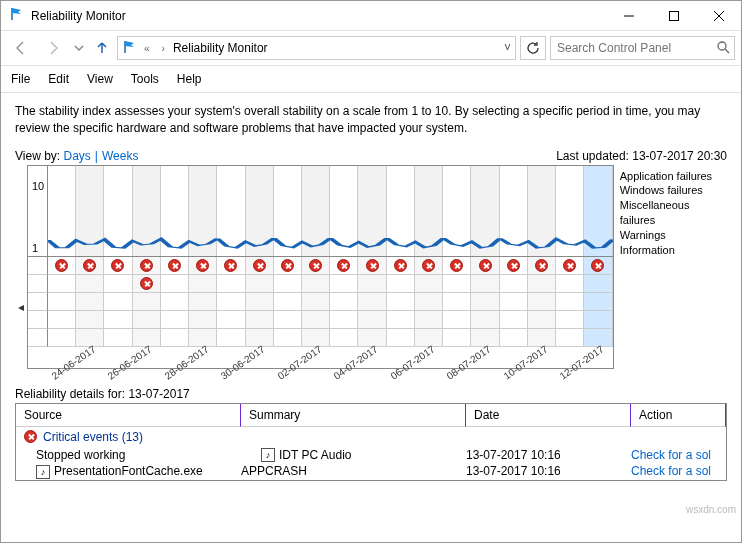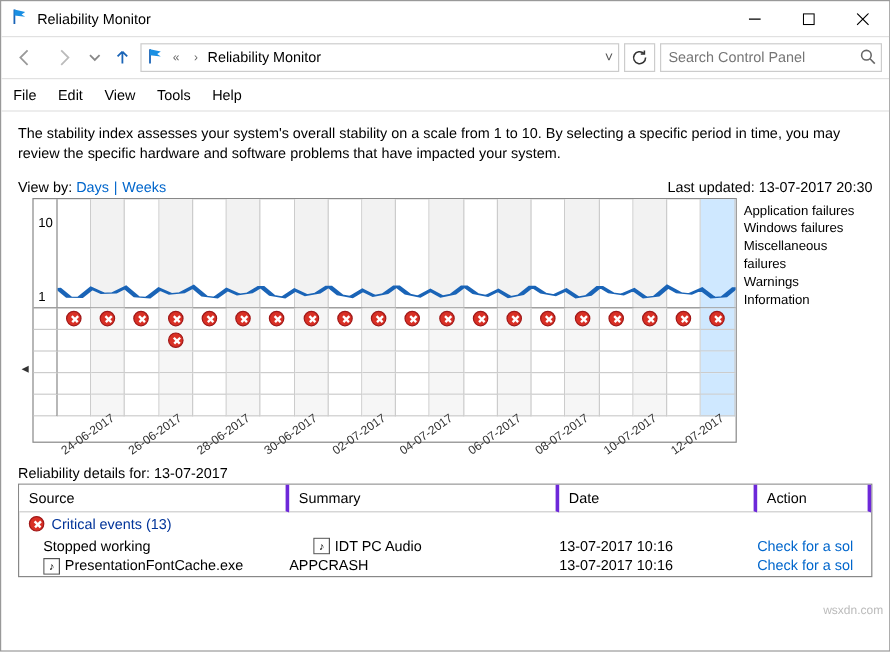--- a/index.html
+++ b/index.html
@@ -178,21 +178,21 @@
   .details-title { margin: 18px 0 2px 0; font-size: 12px; }
   .details-table {
     border: 1px solid #888;
     font-size: 12px;
   }
   .dt-head {
     display: flex;
     background: #fff;
   }
   .dt-head .th {
-    border-right: 3px solid #6d28d9;
+    border-right: 1px solid #6d28d9;
     border-bottom: 1px solid #ccc;
     padding: 4px 8px;
     font-size: 12px;
   }
   .colSrc { width: 225px; }
   .colSum { width: 225px; }
   .colDate { width: 165px; }
   .colAct { flex: 1; }
   .dt-body .group {
     display: flex; align-items: flex-start;

